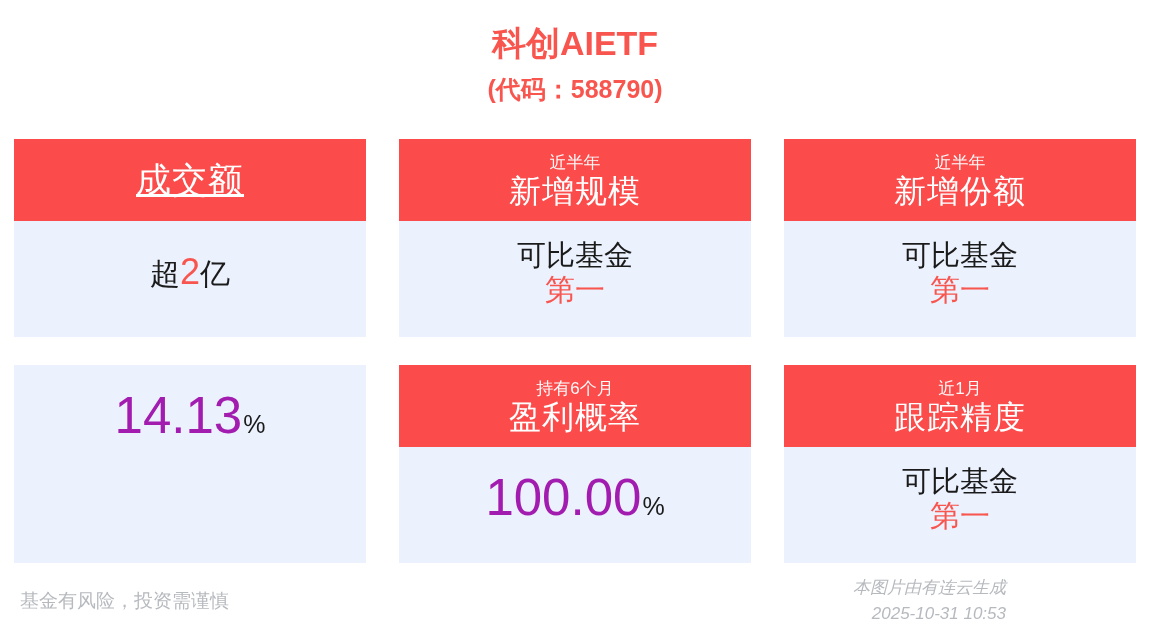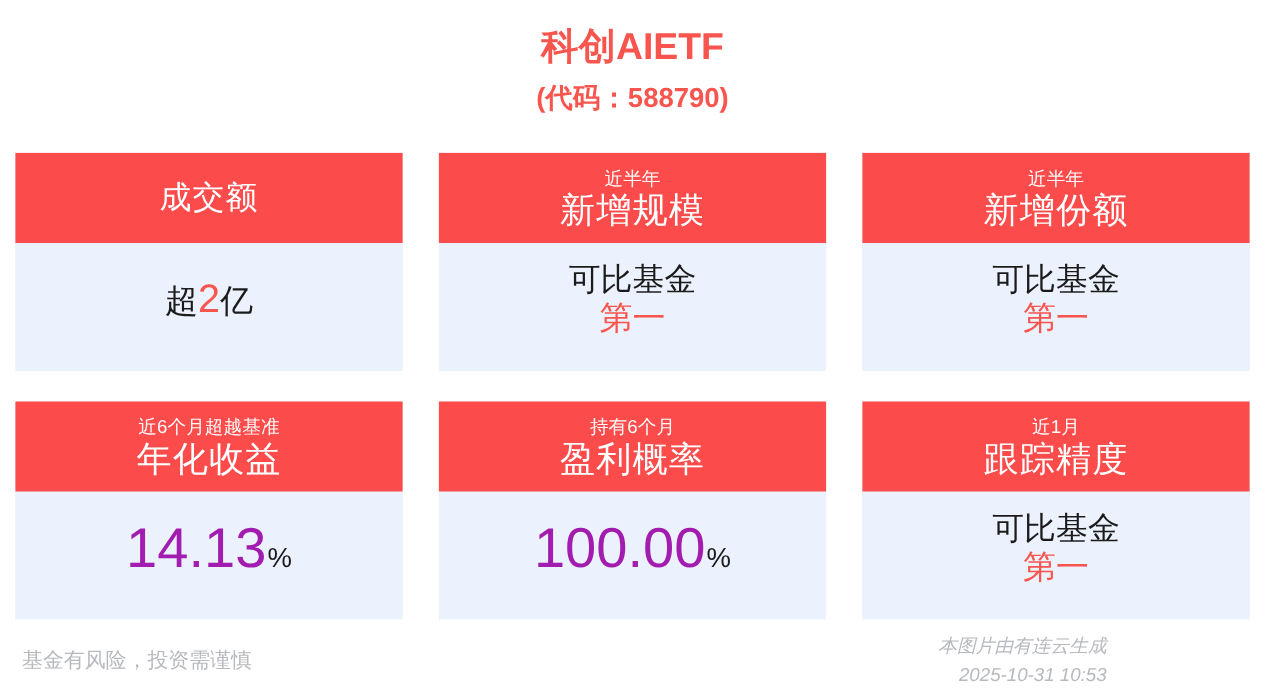--- a/index.html
+++ b/index.html
@@ -77,22 +77,23 @@
     opacity: 0.97;
   }
   .card-header .heading {
     color: #ffffff;
     font-size: 32px;
     line-height: 34px;
     font-weight: normal;
     letter-spacing: 1px;
   }
   .card-header.single .heading {
-    font-size: 29px;
+    font-size: 35px;
     line-height: 36px;
+    text-decoration: underline;
   }
   .card-body {
     height: 116px;
     background: #ebf1fd;
     display: flex;
     flex-direction: column;
     align-items: center;
     justify-content: center;
     box-sizing: border-box;
     padding-bottom: 14px;
@@ -205,24 +206,20 @@
         <div class="kicker">近半年</div>
         <div class="heading">新增份额</div>
       </div>
       <div class="card-body">
         <div class="v-stack-top">可比基金</div>
         <div class="v-stack-bottom">第一</div>
       </div>
     </div>
 
     <div class="card">
-      <div class="card-header">
-        <div class="kicker">近6个月超越基准</div>
-        <div class="heading">年化收益</div>
-      </div>
       <div class="card-body">
         <div class="val-line">
           <span class="v-pct-num">14.13</span>
           <span class="v-pct-sign">%</span>
         </div>
       </div>
     </div>
 
     <div class="card">
       <div class="card-header">

